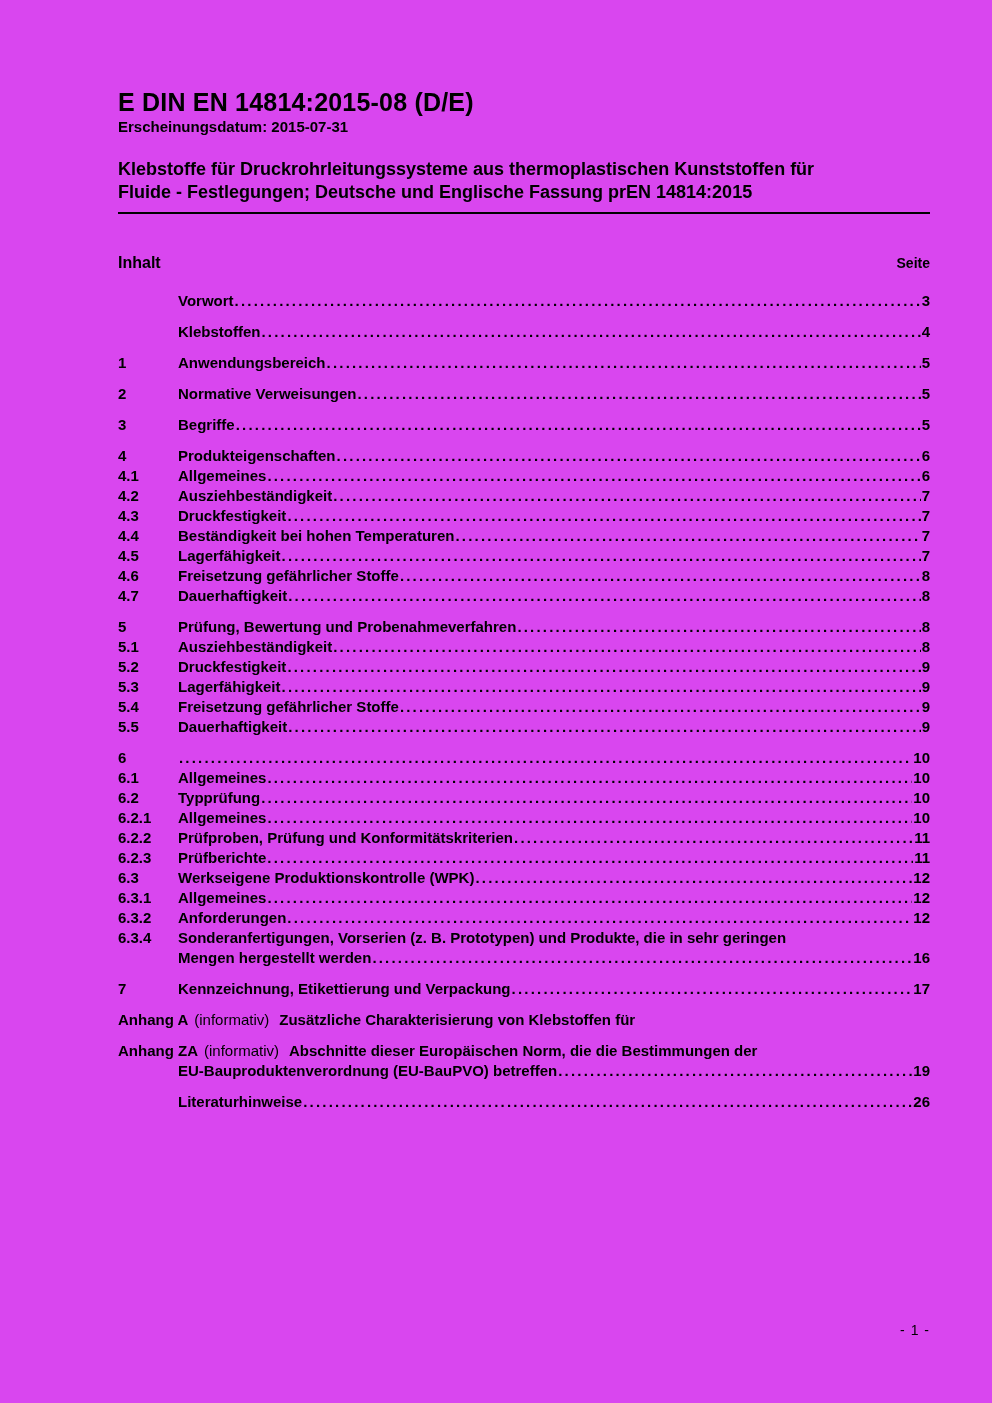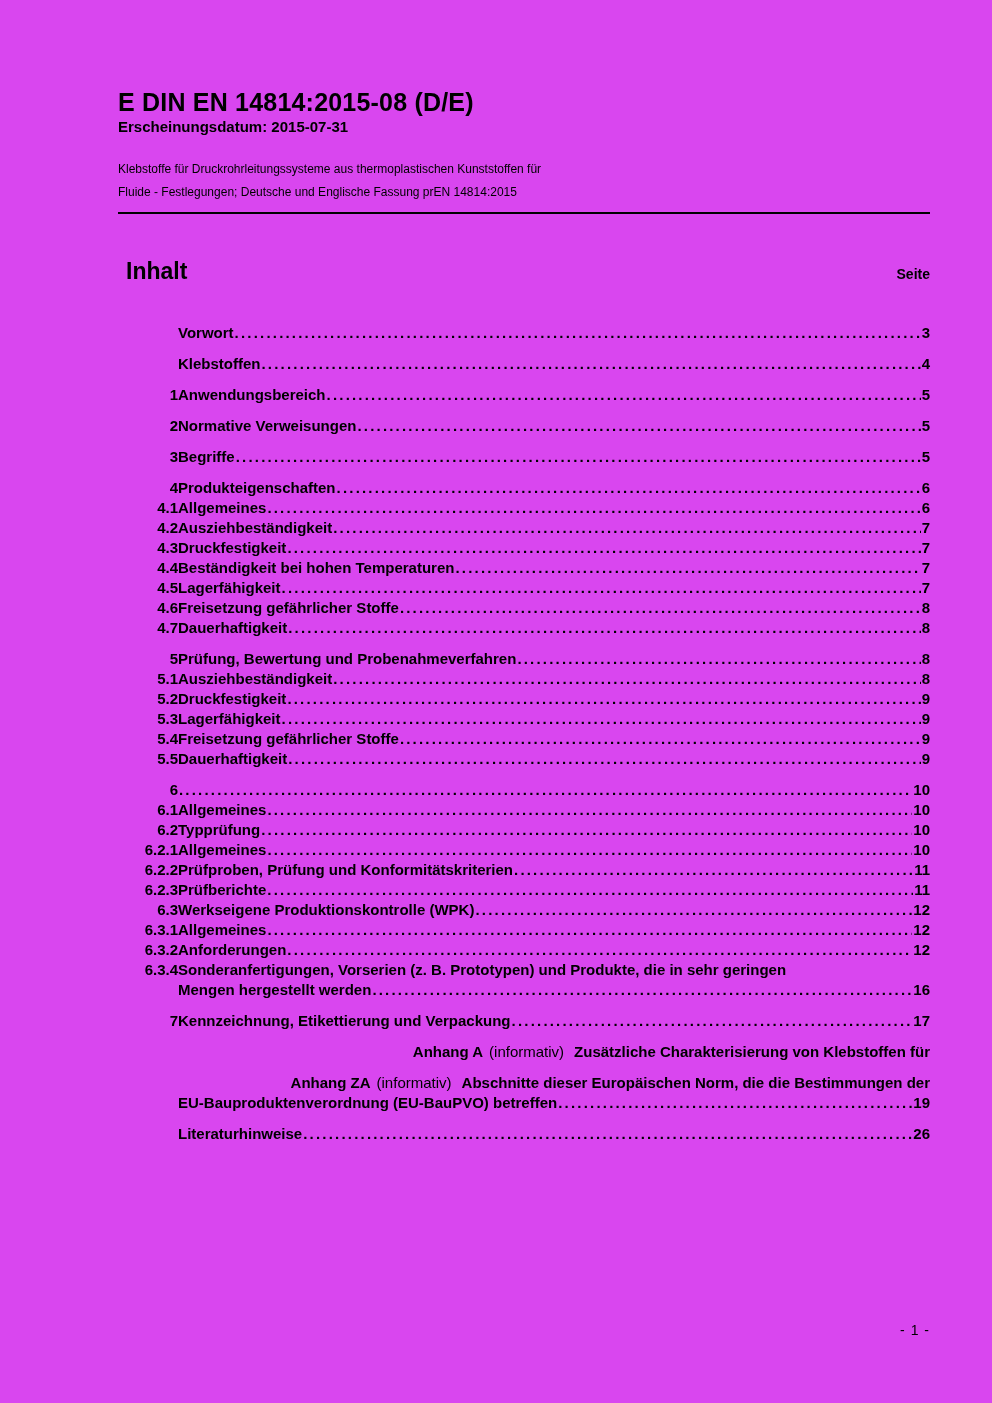--- a/index.html
+++ b/index.html
@@ -22,22 +22,22 @@
     margin: 0;
     letter-spacing: 0.2px;
   }
   .pub-date {
     font-size: 15px;
     font-weight: bold;
     line-height: 18px;
     margin: 2px 0 0 0;
   }
   .title-de {
-    font-size: 12px;
-    font-weight: normal;
+    font-size: 18px;
+    font-weight: bold;
     line-height: 23px;
     margin: 22px 0 0 0;
     white-space: pre-line;
   }
   .title-en {
     font-size: 18px;
     font-weight: bold;
     line-height: 23px;
     margin: 23px 0 0 0;
     white-space: pre-line;
@@ -48,31 +48,31 @@
     margin: 8px 0 0 0;
   }
   
   .toc-head {
     display: flex;
     justify-content: space-between;
     align-items: baseline;
     margin-top: 37px;
   }
   .toc-title {
-    font-size: 23px;
+    font-size: 16px;
     font-weight: bold;
     line-height: 24px;
-    margin: 8px;
+    margin: 0;
   }
   .seite-label {
     font-size: 14px;
     font-weight: bold;
   }
   
-  .toc { margin-top: 32px; text-align: right; }
+  .toc { margin-top: 16px; }
   .toc-entry.group { margin-top: 11px; }
   .toc-line {
     display: flex;
     align-items: baseline;
     font-size: 15px;
     font-weight: bold;
     line-height: 20px;
   }
   .toc-line.block { display: block; }
   .toc-num { flex: 0 0 60px; white-space: nowrap; }

